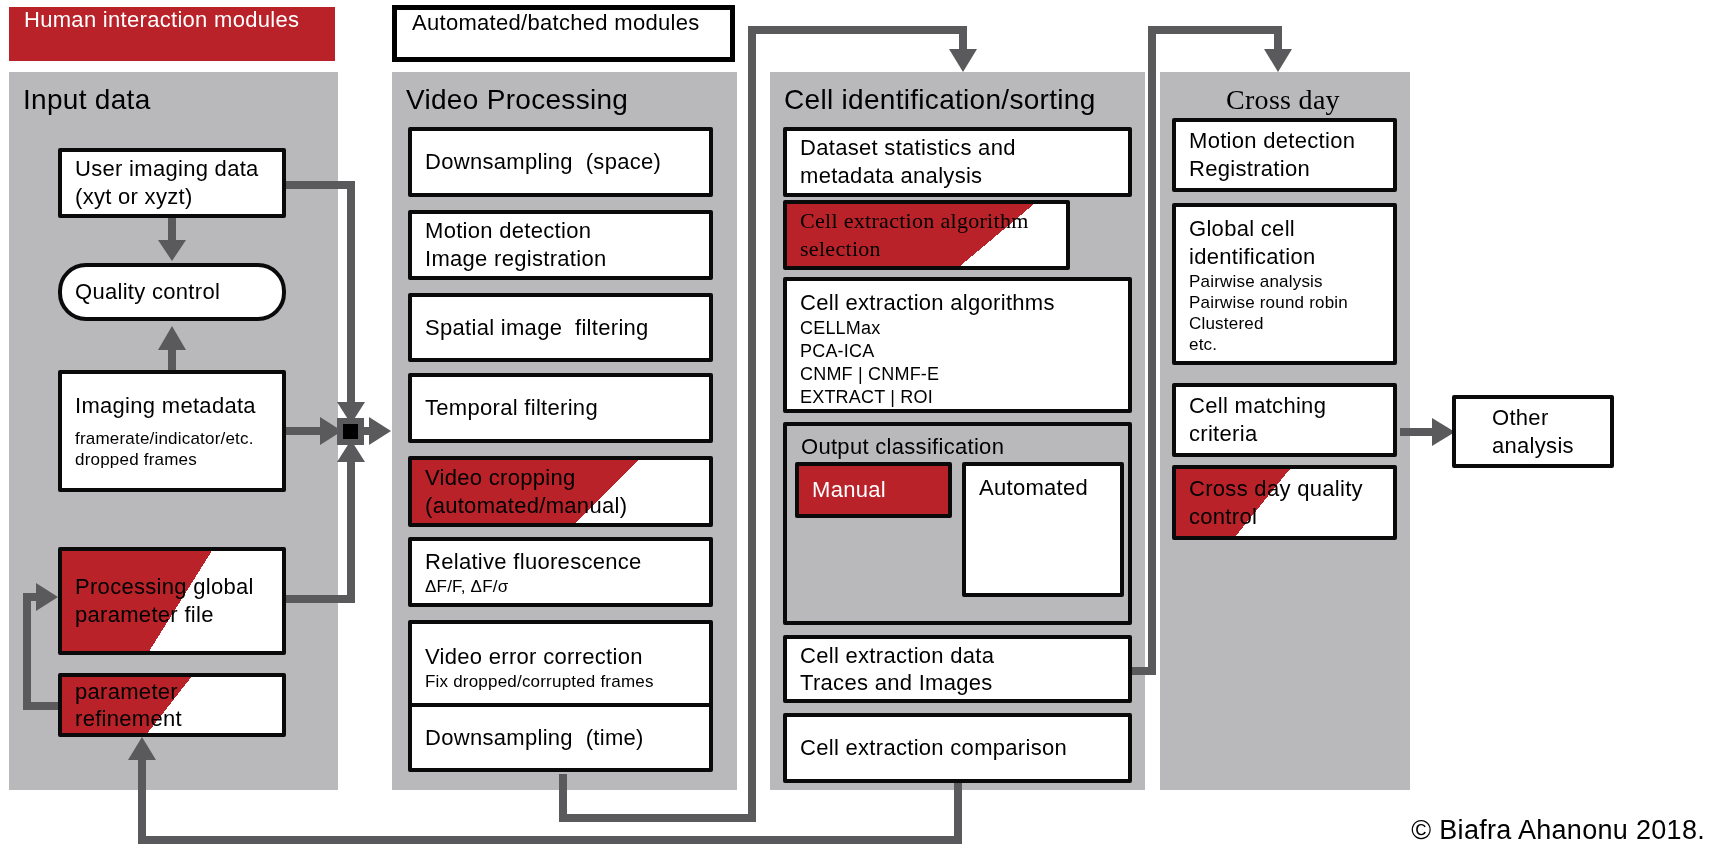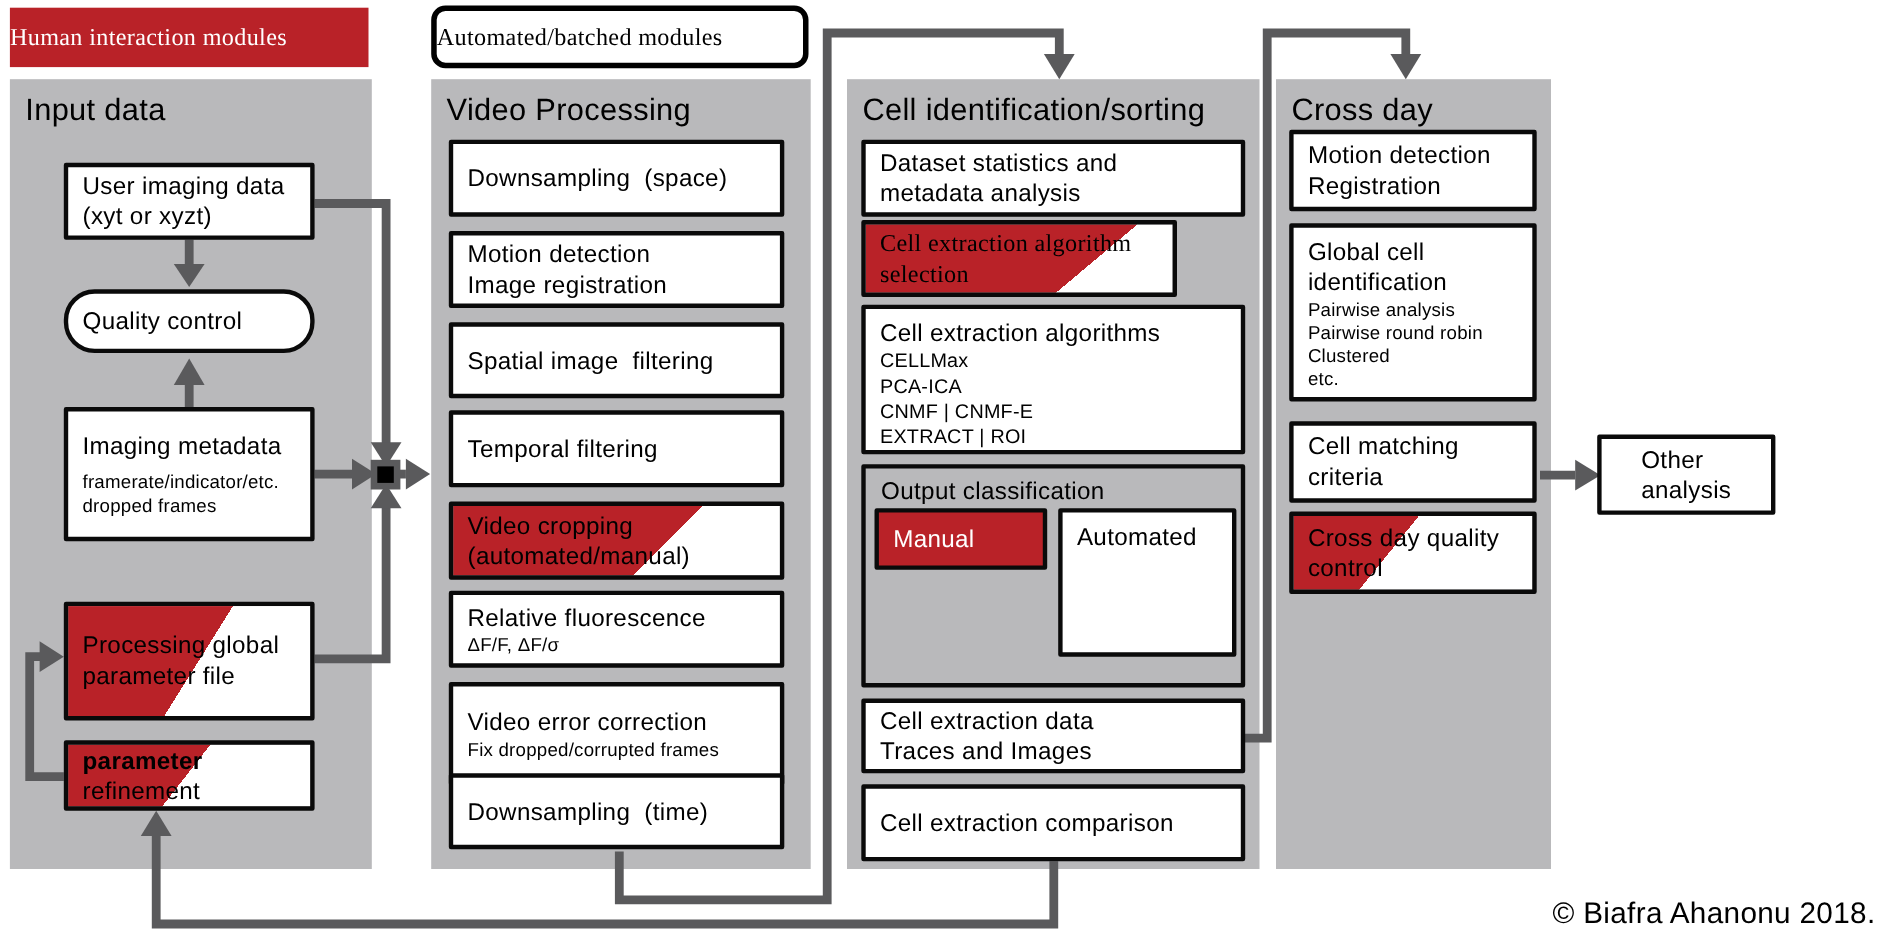--- a/index.html
+++ b/index.html
@@ -10,22 +10,22 @@
   html,body{margin:0;padding:0;background:#fff;}
   #stage{
     position:relative;width:1713px;height:852px;background:#fff;overflow:hidden;
     font-family:"Liberation Sans","DejaVu Sans",sans-serif;color:#000;
   }
   .gray-col{position:absolute;top:72px;height:718px;background:var(--gray);}
   .col-title{
     position:absolute;font-size:28px;letter-spacing:.3px;white-space:pre-wrap;
   }
   .hdr{
-    position:absolute;display:flex;align-items:center;box-sizing:border-box;
-    font-size:22px;letter-spacing:.3px;white-space:pre-wrap;font-family:Liberation Serif, serif;
+    position:absolute;display:flex;box-sizing:border-box;
+    font-size:22px;letter-spacing:.3px;padding-left:15px;white-space:pre-wrap;
   }
   .hdr.red{background:var(--red);color:#fff;}
   .hdr.outlined{background:#fff;border:5px solid #000;color:#000;}
   .box{
     position:absolute;box-sizing:border-box;background:#fff;border:4px solid #0a0a0a;
     border-radius:2px;display:flex;flex-direction:column;justify-content:center;
     padding:4px 6px 4px 13px;z-index:3;
   }
   .box.top-align{justify-content:flex-start;padding-top:8px;}
   .main{font-size:22px;line-height:28px;letter-spacing:.3px;white-space:pre-wrap;}
@@ -46,33 +46,33 @@
   .group-title{position:absolute;left:14px;top:8px;font-size:22px;letter-spacing:.3px;}
 </style>
 </head>
 <body>
 
 <div id="stage">
 
   <div class="hdr red" style="left:9px;top:7px;width:326px;height:54px;">
     <span>Human interaction modules</span>
   </div>
-  <div class="hdr outlined" style="left:392px;top:5px;width:343px;height:57px;border-radius:13px;">
+  <div class="hdr outlined" style="left:392px;top:5px;width:343px;height:57px;">
     <span>Automated/batched modules</span>
   </div>
 
   <div class="gray-col" style="left:9px;width:329px;"></div>
   <div class="gray-col" style="left:392px;width:345px;"></div>
   <div class="gray-col" style="left:770px;width:375px;"></div>
   <div class="gray-col" style="left:1160px;width:250px;"></div>
 
   <div class="col-title" style="left:23px;top:84px;">Input data</div>
   <div class="col-title" style="left:406px;top:84px;">Video Processing</div>
   <div class="col-title" style="left:784px;top:84px;">Cell identification/sorting</div>
-  <div class="col-title" style="left:1174px;top:84px;">Cross day</div>
+  <div class="col-title" style="left:1226px;top:84px;font-family:Liberation Serif, serif;">Cross day</div>
 
   <svg class="wires" width="1713" height="852">
 
     <path class="wire" d="M172,218 L172,241"></path>
     <polygon class="ah" points="158,240 186,240 172,261"></polygon>
 
     <path class="wire" d="M172,370 L172,349"></path>
     <polygon class="ah" points="158,350 186,350 172,326"></polygon>
 
     <path class="wire" d="M286,431 L320,431"></path>
@@ -117,21 +117,21 @@
     <div class="main">Imaging metadata</div>
     <div class="gap8"></div>
     <div class="sub">framerate/indicator/etc.</div>
     <div class="sub">dropped frames</div>
   </div>
   <div class="box" style="left:58px;top:547px;width:228px;height:108px;background:linear-gradient(122deg,var(--red) 53%,#fff 53%);">
     <div class="main">Processing global</div>
     <div class="main">parameter file</div>
   </div>
   <div class="box" style="left:58px;top:673px;width:228px;height:64px;padding-top:2px;padding-bottom:2px;background:linear-gradient(128deg,var(--red) 49%,#fff 49%);">
-    <div class="main" style="line-height:27px;font-weight:bold;">parameter</div>
+    <div class="main" style="line-height:27px;">parameter</div>
     <div class="main" style="line-height:27px;">refinement</div>
   </div>
 
   <div class="box" style="left:408px;top:127px;width:305px;height:70px;">
     <div class="main">Downsampling  (space)</div>
   </div>
   <div class="box" style="left:408px;top:210px;width:305px;height:70px;">
     <div class="main">Motion detection</div>
     <div class="main">Image registration</div>
   </div>

